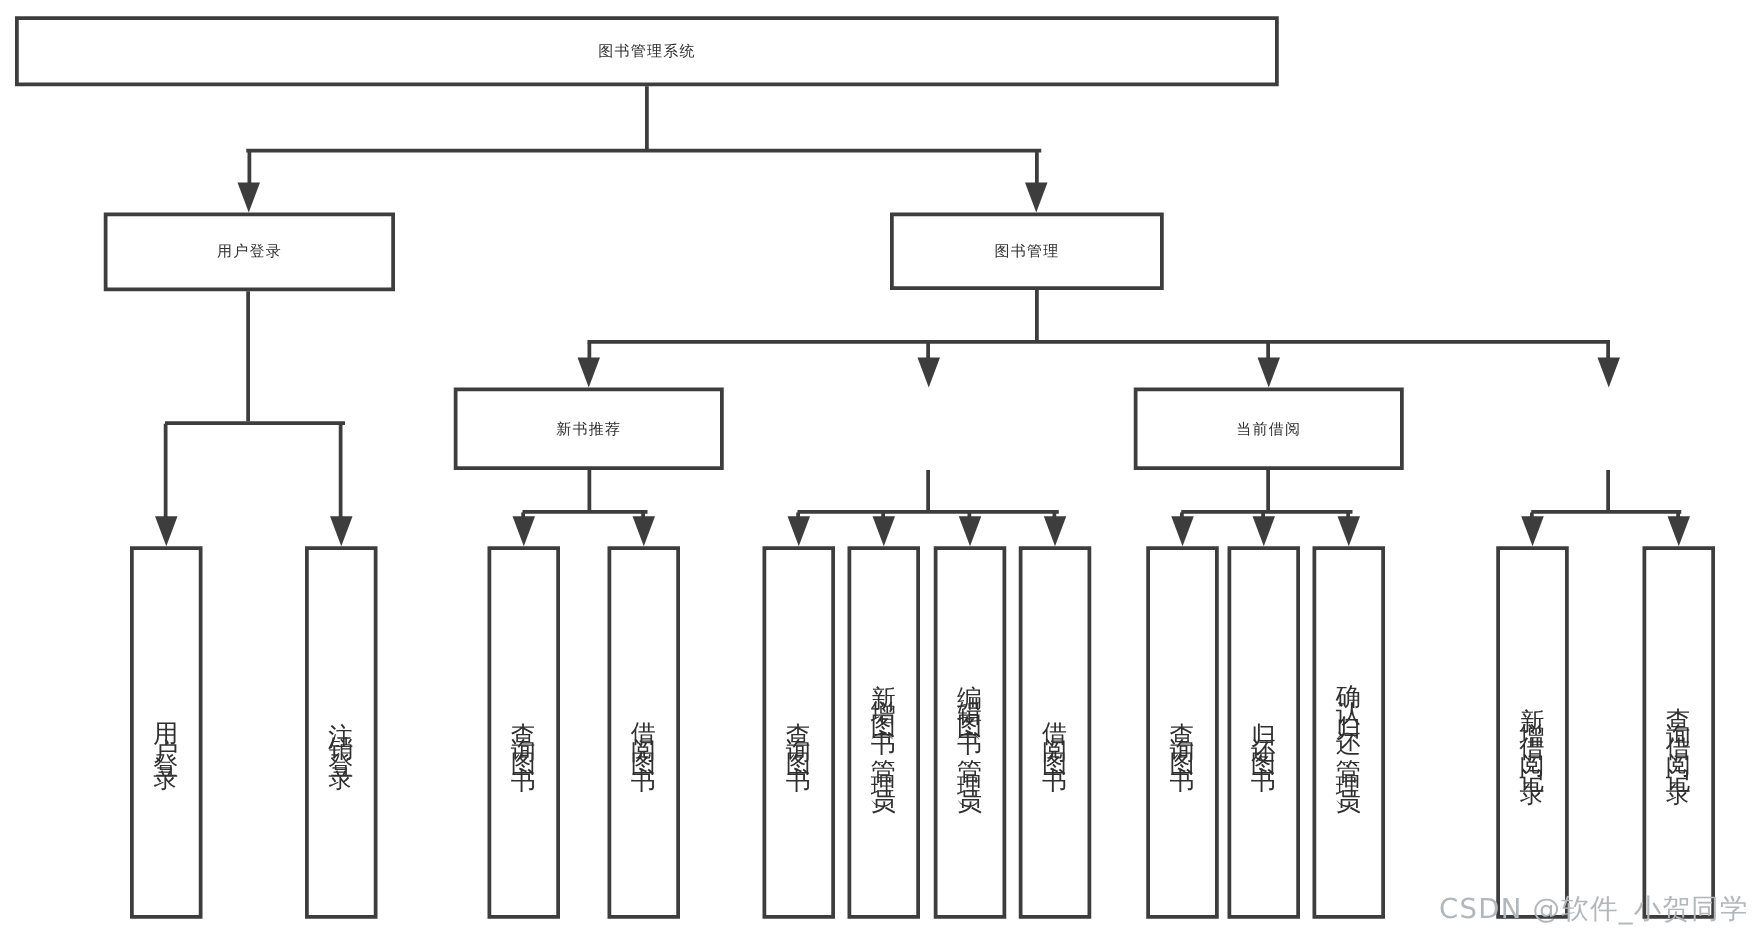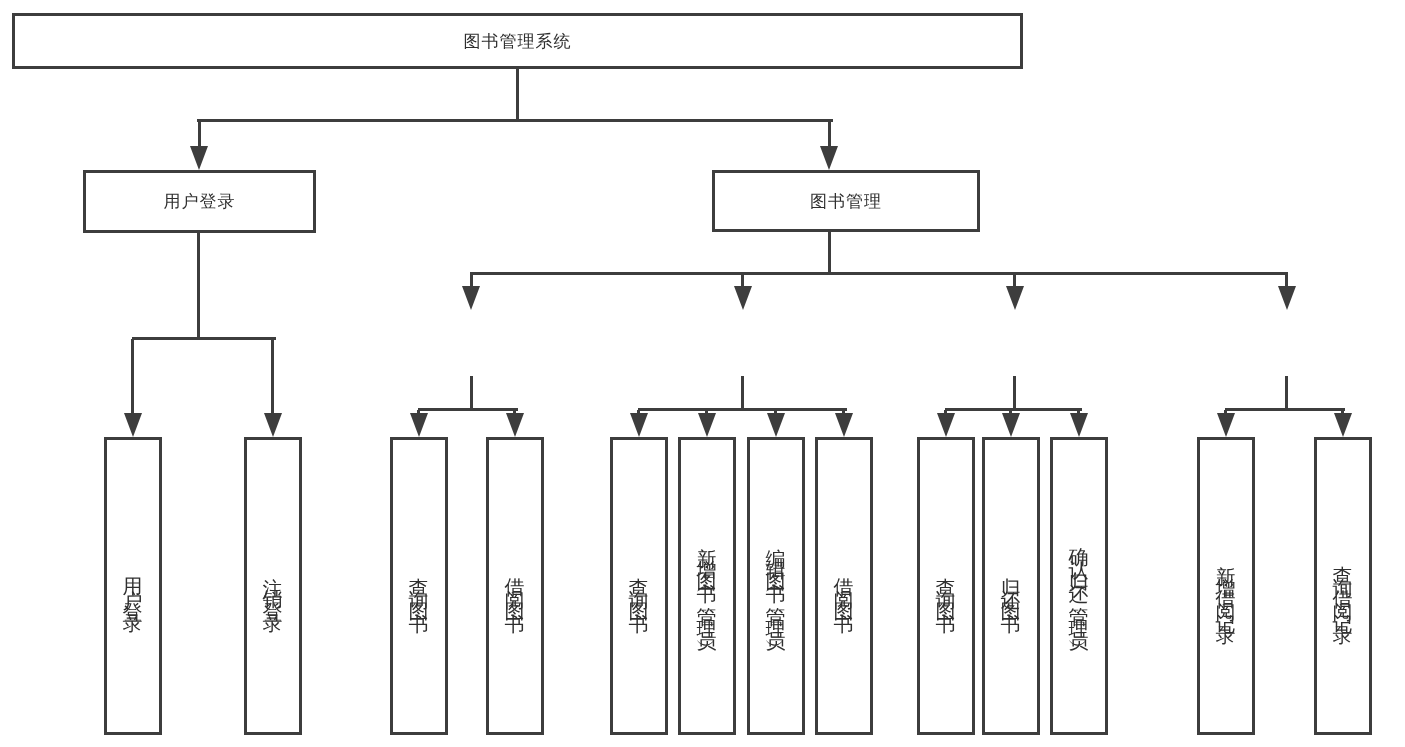--- a/index.html
+++ b/index.html
@@ -18,21 +18,21 @@
     color:var(--text);
   }
   .node{
     position:absolute;
     box-sizing:border-box;
     border:3px solid var(--line);
     background:#fff;
     display:flex;align-items:center;justify-content:center;
     text-align:center;
   }
-  .hlabel{font-size:17px;letter-spacing:1px;white-space:nowrap;}
+  .hlabel{font-size:12px;letter-spacing:1px;white-space:nowrap;}
   .leaf{border-width:3px;}
   .vlabel{
     writing-mode:vertical-rl;
     text-orientation:mixed;
     font-size:20px;
     letter-spacing:12px;
     line-height:1;
     white-space:nowrap;
   }
   .vline,.hline{position:absolute;background:var(--line);}
@@ -64,21 +64,21 @@
   <div class="vline" style="left:516px;top:69px;width:3px;height:52px;"></div>
   <div class="hline" style="left:197px;top:119px;width:636px;height:3px;"></div>
   <div class="vline" style="left:198px;top:121px;width:3px;height:27px;"></div>
   <div class="arr" style="left:190px;top:146px;"></div>
   <div class="vline" style="left:828px;top:121px;width:3px;height:27px;"></div>
   <div class="arr" style="left:820px;top:146px;"></div>
 
   <div class="node" style="left:83px;top:170px;width:233px;height:63px;">
     <span class="hlabel">用户登录</span>
   </div>
-  <div class="node" style="left:712px;top:170px;width:268px;height:62px;">
+  <div class="node" style="left:712px;top:170px;width:219px;height:62px;">
     <span class="hlabel">图书管理</span>
   </div>
 
   <div class="vline" style="left:197px;top:233px;width:3px;height:104px;"></div>
   <div class="hline" style="left:132px;top:337px;width:144px;height:3px;"></div>
   <div class="vline" style="left:131px;top:339px;width:3px;height:76px;"></div>
   <div class="arr" style="left:124px;top:413px;"></div>
   <div class="vline" style="left:271px;top:339px;width:3px;height:76px;"></div>
   <div class="arr" style="left:264px;top:413px;"></div>
 
@@ -86,20 +86,26 @@
   <div class="hline" style="left:470px;top:272px;width:818px;height:3px;"></div>
   <div class="vline" style="left:470px;top:274px;width:3px;height:14px;"></div>
   <div class="arr" style="left:462px;top:286px;"></div>
   <div class="vline" style="left:741px;top:274px;width:3px;height:14px;"></div>
   <div class="arr" style="left:734px;top:286px;"></div>
   <div class="vline" style="left:1013px;top:274px;width:3px;height:14px;"></div>
   <div class="arr" style="left:1006px;top:286px;"></div>
   <div class="vline" style="left:1285px;top:274px;width:3px;height:14px;"></div>
   <div class="arr" style="left:1278px;top:286px;"></div>
 
+  <div class="node" style="left:363px;top:310px;width:216px;height:66px;">
+    <span class="hlabel">新书推荐</span>
+  </div>
+  <div class="node" style="left:907px;top:310px;width:216px;height:66px;">
+    <span class="hlabel">当前借阅</span>
+  </div>
 
   <div class="vline" style="left:470px;top:376px;width:3px;height:32px;"></div>
   <div class="hline" style="left:418px;top:408px;width:100px;height:3px;"></div>
   <div class="vline" style="left:417px;top:410px;width:3px;height:6px;"></div>
   <div class="arr" style="left:410px;top:413px;"></div>
   <div class="vline" style="left:513px;top:410px;width:3px;height:6px;"></div>
   <div class="arr" style="left:506px;top:413px;"></div>
 
   <div class="vline" style="left:741px;top:376px;width:3px;height:32px;"></div>
   <div class="hline" style="left:638px;top:408px;width:209px;height:3px;"></div>
@@ -165,14 +171,15 @@
     <span class="vlabel">确认归还（管理员）</span>
   </div>
 
   <div class="node leaf" style="left:1197px;top:437px;width:58px;height:298px;">
     <span class="vlabel">新增借阅记录</span>
   </div>
   <div class="node leaf" style="left:1314px;top:437px;width:58px;height:298px;">
     <span class="vlabel">查询借阅记录</span>
   </div>
 
+  <div id="watermark">CSDN @软件_小贺同学</div>
 
 </div>
 
 </body></html>

